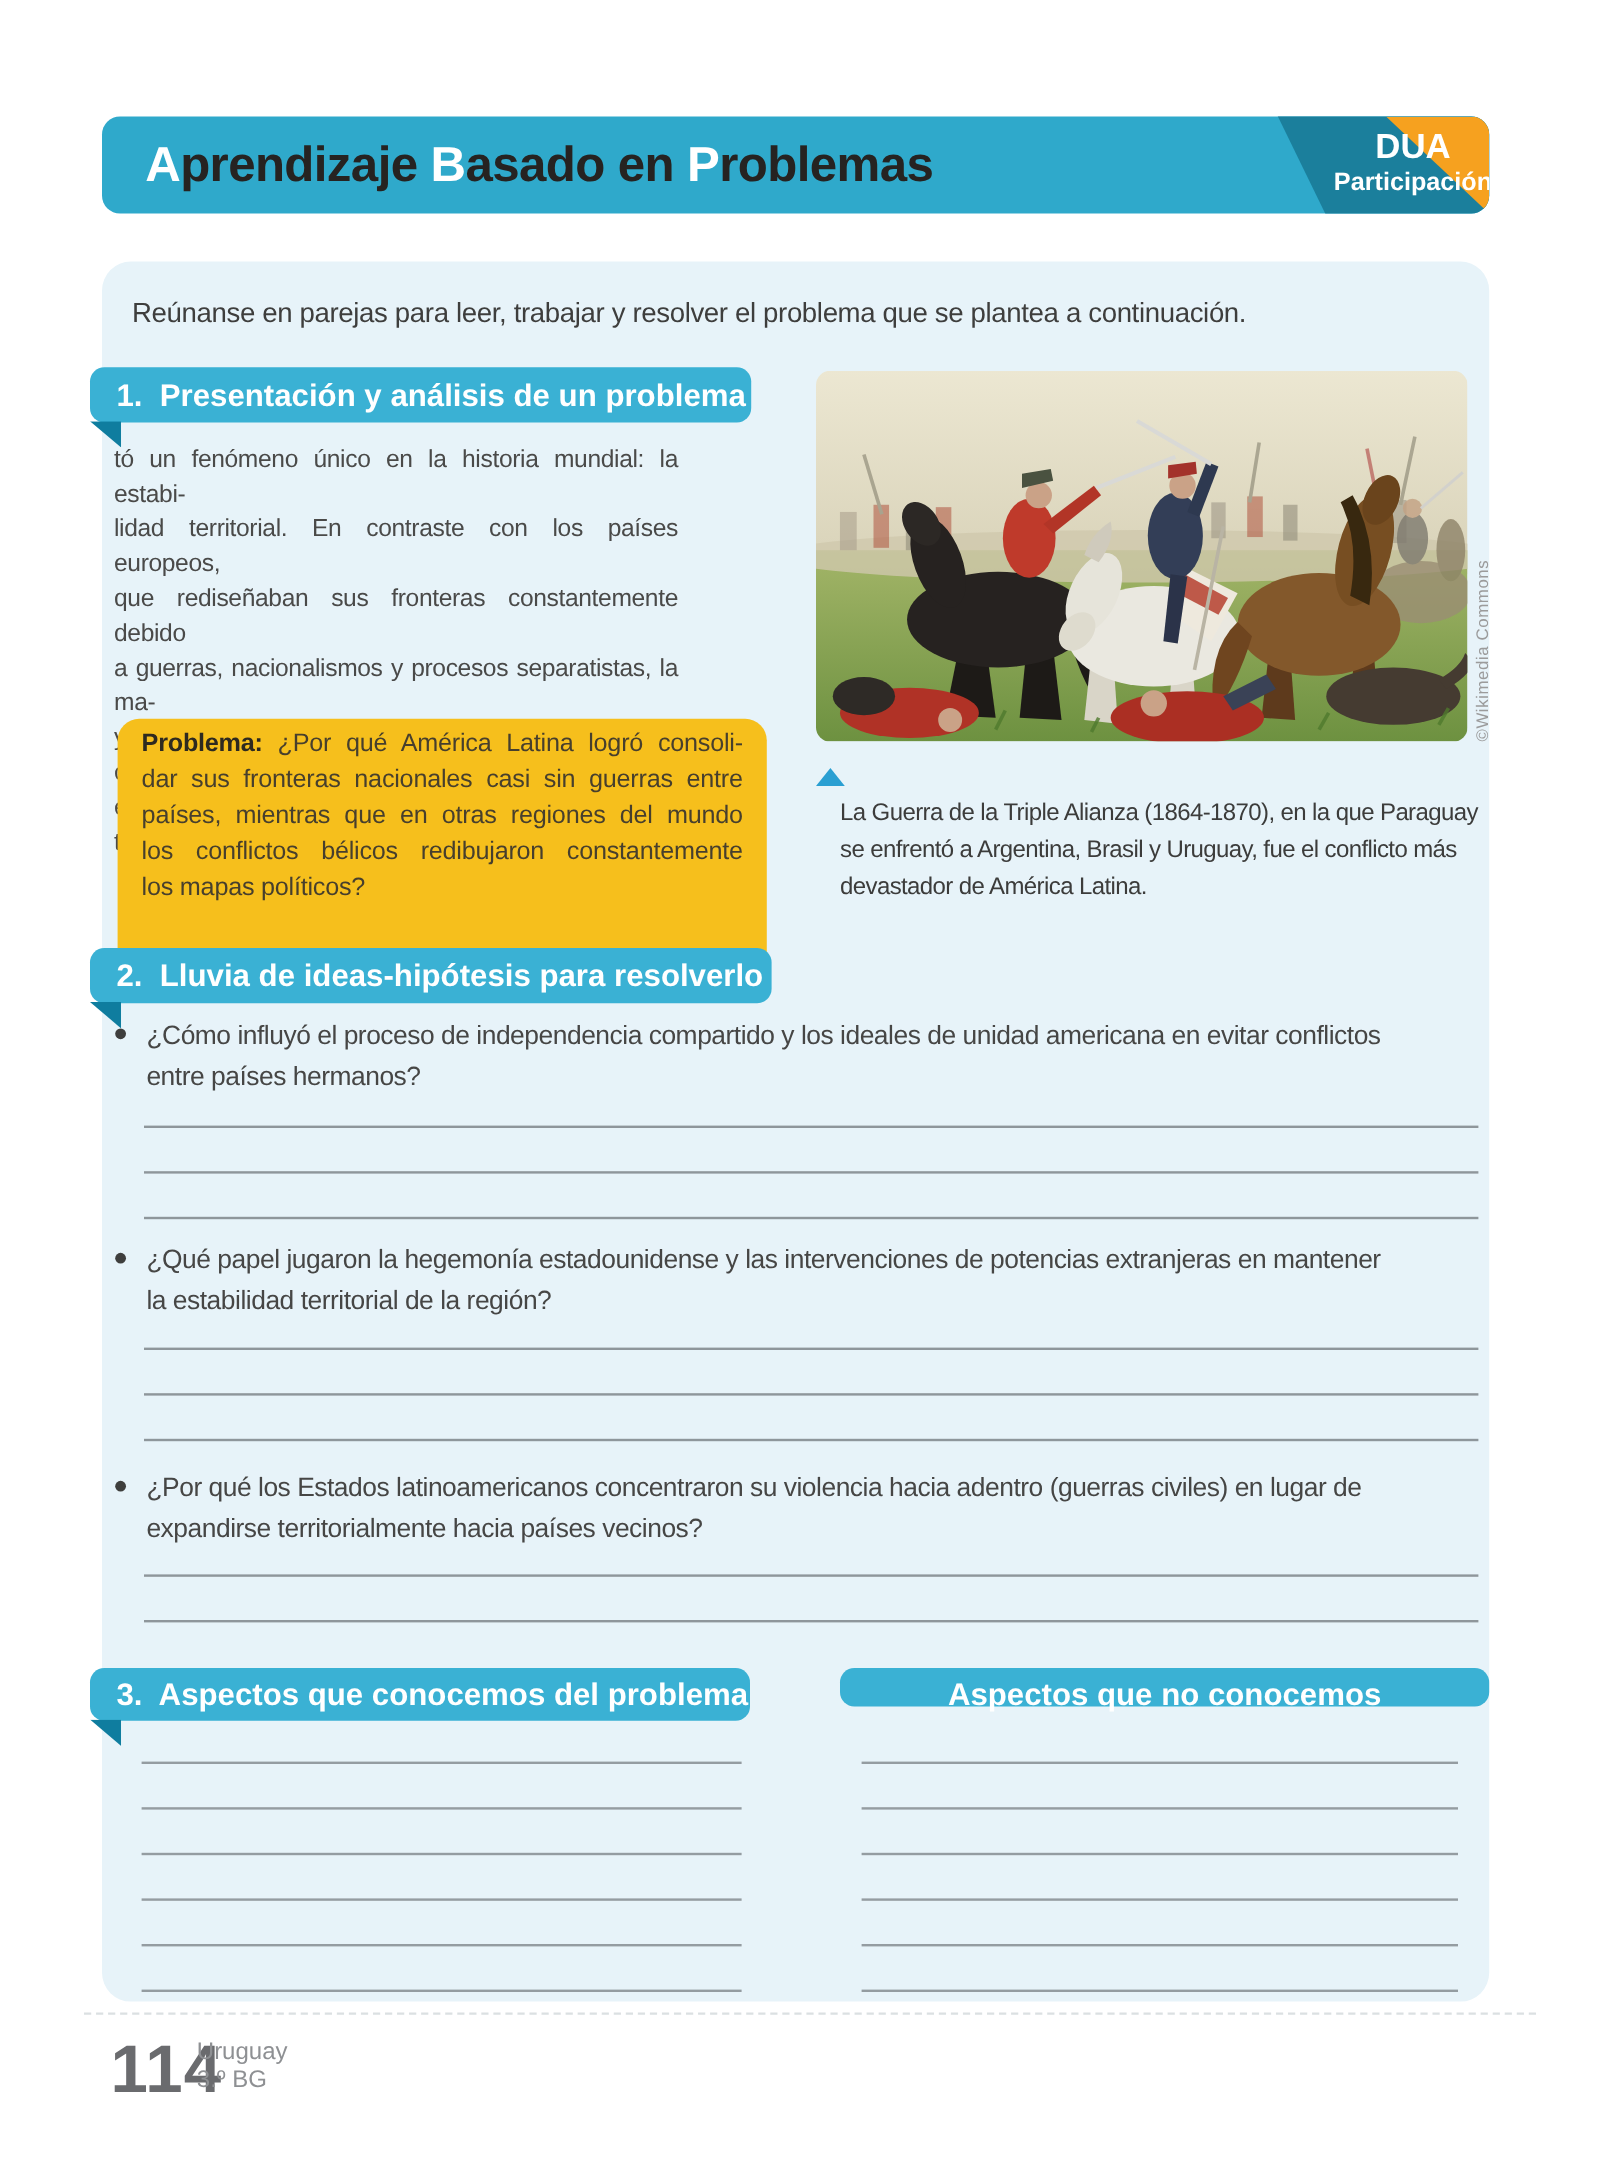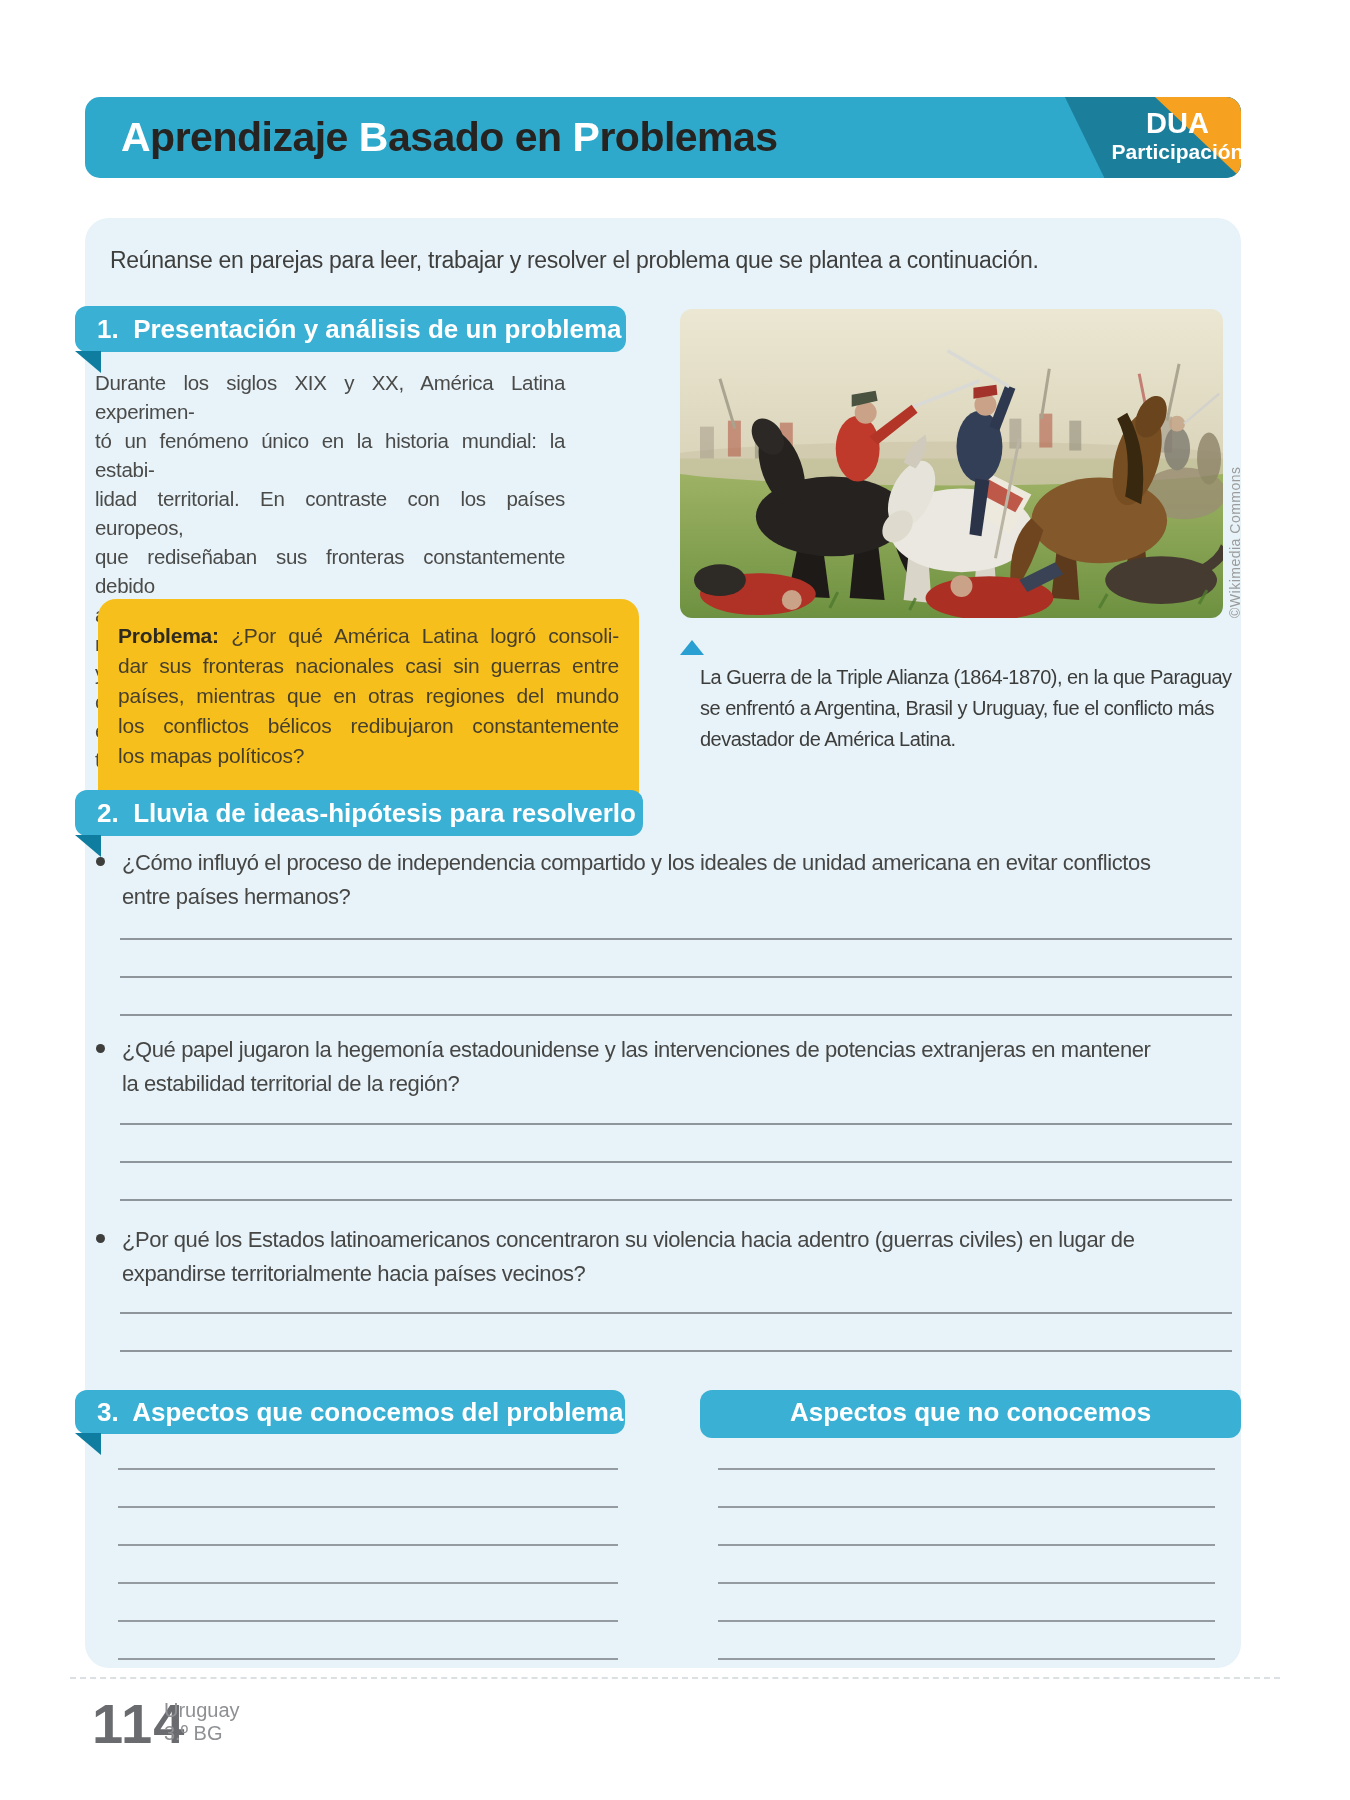--- a/index.html
+++ b/index.html
@@ -29,29 +29,29 @@
   .pill{position:absolute;height:46px;background:#3ab1d4;border-radius:12px;color:#fff;
        font-size:26px;font-weight:bold;line-height:46px;white-space:pre;padding:0 22px;box-sizing:border-box;}
   .fold{position:absolute;width:26px;height:22px;background:#0f7d9f;
        clip-path:polygon(0 0,100% 0,100% 100%);}
   #pill1{left:75px;top:306px;width:551px;}
   #fold1{left:75px;top:351px;}
   #pill2{left:75px;top:790px;width:568px;}
   #fold2{left:75px;top:835px;}
   #pill3L{left:75px;top:1390px;width:550px;height:44px;line-height:44px;}
   #fold3{left:75px;top:1433px;}
-  #pill3R{left:700px;top:1390px;width:541px;height:48px;line-height:44px;text-align:center;}
+  #pill3R{left:700px;top:1390px;width:541px;height:32px;line-height:44px;text-align:center;}
   
   #para{position:absolute;left:95px;top:368px;width:470px;}
   #para .pline{font-size:20.5px;line-height:29px;color:#4a4a49;letter-spacing:-.3px;
        text-align:justify;text-align-last:justify;}
   #para .pline:last-child{text-align-last:left;}
   
   #problema{position:absolute;left:98px;top:599px;width:541px;height:220px;background:#f6bf1c;
-       border-radius:18px;padding:22px 20px;box-sizing:border-box;}
+       border-radius:18px;padding:6px 20px;box-sizing:border-box;}
   #problema .qline{font-size:21px;line-height:30px;color:#473f2d;letter-spacing:-.2px;
        text-align:justify;text-align-last:justify;}
   #problema .qline:last-child{text-align-last:left;}
   #problema .plabel{font-weight:bold;color:#2e2a20;}
   
   #img-wrap{position:absolute;left:680px;top:309px;width:543px;height:309px;
        border-radius:12px;overflow:hidden;}
   #img-wrap svg{display:block;width:100%;height:100%;}
   #img-credit{position:absolute;left:1227px;top:618px;width:230px;font-size:14px;color:#9b9b9b;
        transform:rotate(-90deg);transform-origin:0 0;letter-spacing:.5px;}
@@ -95,21 +95,20 @@
   </div>
 
   <div id="panel"></div>
 
   <div class="intro">Reúnanse en parejas para leer, trabajar y resolver el problema que se plantea a continuación.</div>
 
   <div class="pill" id="pill1">1.  Presentación y análisis de un problema</div>
   <div class="fold" id="fold1"></div>
 
   <div id="para">
-    <div class="pline">Durante los siglos XIX y XX, América Latina experimen-</div>
     <div class="pline">tó un fenómeno único en la historia mundial: la estabi-</div>
     <div class="pline">lidad territorial. En contraste con los países europeos,</div>
     <div class="pline">que rediseñaban sus fronteras constantemente debido</div>
     <div class="pline">a guerras, nacionalismos y procesos separatistas, la ma-</div>
     <div class="pline">yoría de países latinoamericanos mantuvieron prácti-</div>
     <div class="pline">camente intactas las divisiones territoriales establecidas</div>
     <div class="pline">tras las independencias.</div>
   </div>
 
   <div id="problema">

